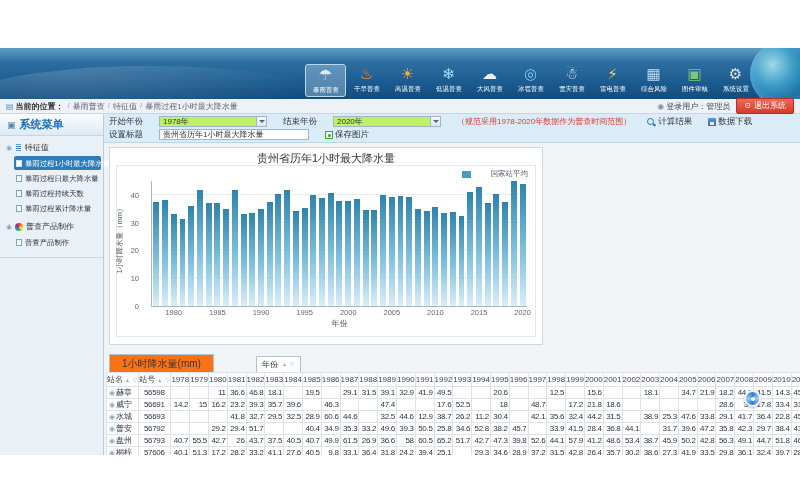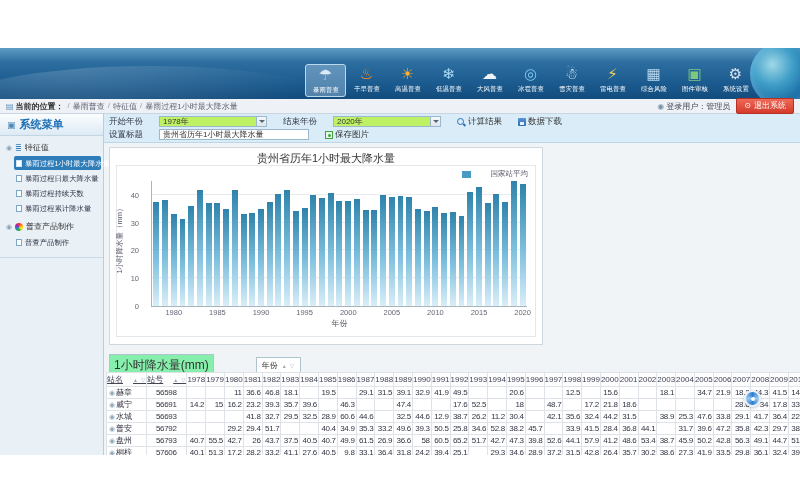--- a/index.html
+++ b/index.html
@@ -107,36 +107,36 @@
     transform:translateY(50%); }
   .xtick { position:absolute; top:100%; margin-top:2px; font-size:7.5px; color:#667;
     transform:translateX(-50%); }
   .yaxis-title { position:absolute; left:-70px; top:42%; width:76px; text-align:center;
     font-size:7.5px; color:#556; transform:rotate(-90deg); white-space:nowrap; }
   .xaxis-title { position:absolute; top:100%; margin-top:12px; left:50%; transform:translateX(-50%);
     font-size:8px; color:#556; }
 
   
   .filter-row { position:absolute; left:5px; top:240px; display:flex; align-items:center; gap:42px; }
-  .metric-box { border:1px solid #b0c4d0; background:#86efac; font-size:12px; color:#333;
-    padding:2px 4px; }
+  .metric-box { border:1px solid #b0c4d0; background:#f97316; font-size:10px; color:#333;
+    padding:2px 12px; }
   .dim-box { border:1px solid #b0c4d0; background:#fff; font-size:8px; color:#333;
     padding:2px 5px; display:flex; align-items:center; gap:4px; cursor:pointer; }
   .sort-glyphs { font-size:5px; color:#98a8b4; letter-spacing:1px; }
 
   
   .table-wrap { position:absolute; left:2px; top:258px; right:0; bottom:0; overflow:hidden; }
   table { border-collapse:collapse; table-layout:fixed; }
   th,td { border:1px solid #dde3e9; font-weight:normal; overflow:hidden; white-space:nowrap; }
   th { font-size:8px; color:#445; background:#fdfdfe; height:14px; text-align:center; }
   td { font-size:8px; color:#334; height:11.5px; text-align:right; padding-right:1px;
     letter-spacing:-0.3px; background:#fff; }
   td.name-cell { text-align:left; padding-left:2px; letter-spacing:0; }
   td.id-cell { text-align:center; }
-  .th-flex { display:flex; align-items:center; justify-content:center; gap:10px;text-decoration:underline; }
+  .th-flex { display:flex; align-items:center; justify-content:center; gap:2px; }
   .radio-ico { color:#8fa8ba; font-size:7px; margin-right:1px; cursor:pointer; }
 
   
   .float-widget { position:absolute; left:744px; top:390px; width:17px; height:17px; border-radius:50%;
     background:conic-gradient(#2f7fd0,#9cc8f0,#2f7fd0,#9cc8f0,#2f7fd0); border:2px solid #e8f1fa;
     box-shadow:0 1px 3px rgba(0,0,0,.25); cursor:pointer; z-index:9; }
   .float-widget::after { content:""; position:absolute; left:4.5px; top:4.5px; width:4px; height:4px;
     border-radius:50%; background:#fff; }
 </style>
 </head>
@@ -270,20 +270,21 @@
         <span>开始年份</span>
         <span class="selbox">
           <span class="val">1978年</span>
           <span class="sel-arrow"></span>
         </span>
         <span>结束年份</span>
         <span class="selbox">
           <span class="val">2020年</span>
           <span class="sel-arrow"></span>
         </span>
+        <span class="hint">（规范采用1978-2020年数据作为普查时间范围）</span>
         <span class="linkbtn">
           <span class="mag-ico"></span>
           <span>计算结果</span>
         </span>
         <span class="linkbtn">
           <span class="disk-ico"></span>
           <span>数据下载</span>
         </span>
       </div>
       <div class="form-row">

